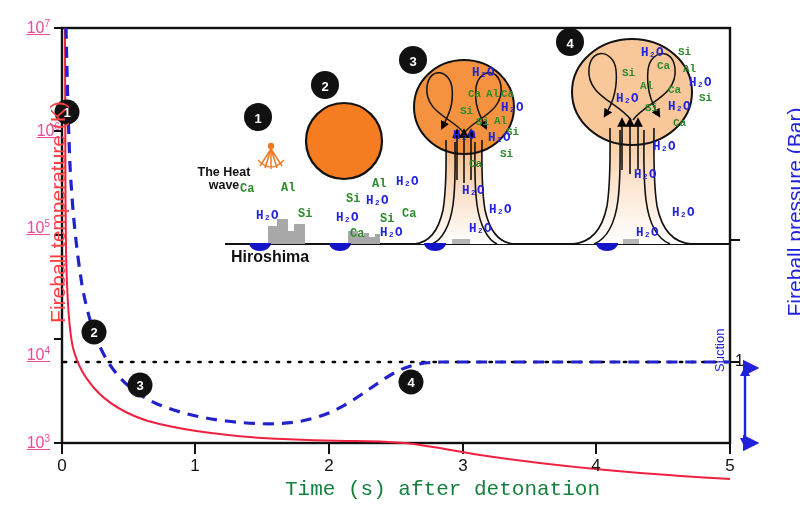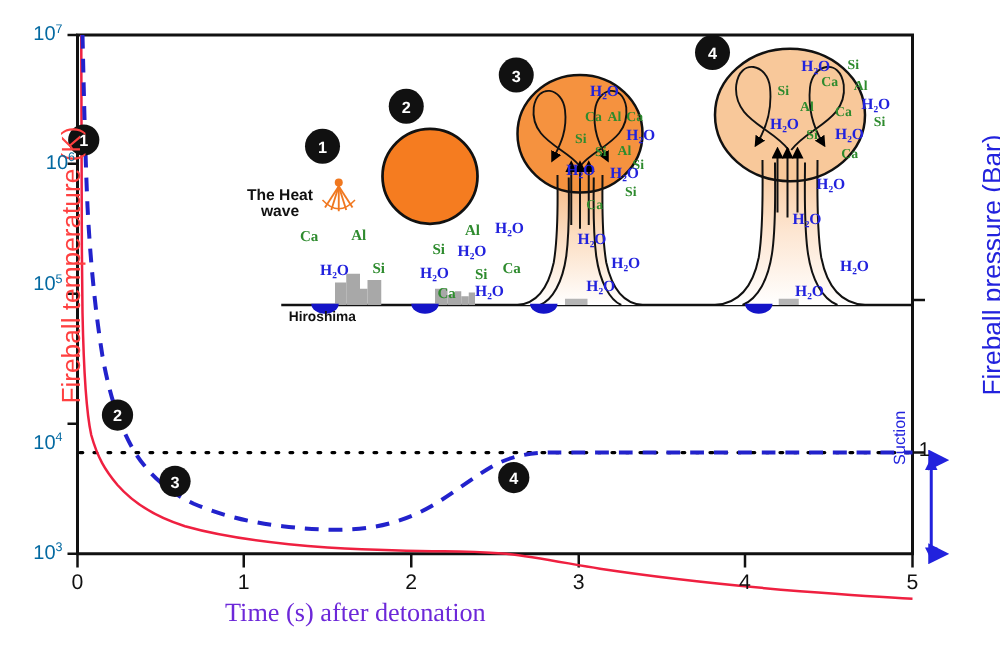--- a/index.html
+++ b/index.html
@@ -13,38 +13,38 @@
     font-family:"Liberation Sans",sans-serif;
   }
   .axis-title-right{
     position:absolute;left:645px;top:200px;width:300px;
     transform:rotate(-90deg);transform-origin:center center;
     color:#2222dd;font-size:21px;text-align:center;
     font-family:"Liberation Sans",sans-serif;
   }
   .axis-title-bottom{
     position:absolute;left:180px;top:478px;width:420px;
-    color:#6d28d9;font-size:21px;text-align:left;
-    font-family:Liberation Serif, serif;
+    color:#15803d;font-size:21px;text-align:right;
+    font-family:Liberation Mono, monospace;
   }
   .suction-label{
     position:absolute;left:712px;top:372px;width:80px;
     transform:rotate(-90deg);transform-origin:left top;
     color:#2222dd;font-size:13px;
     font-family:"Liberation Sans",sans-serif;
   }
-  .ytick{position:absolute;color:#0369a1;font-size:16px;text-align:right;width:46px;font-family:"Liberation Sans",sans-serif;}
+  .ytick{position:absolute;color:#ec4899;font-size:16px;text-align:right;width:46px;font-family:"Liberation Sans",sans-serif;text-decoration:underline;}
   .ytick sup{font-size:10px;}
   .xtick{position:absolute;color:#111;font-size:17px;text-align:center;width:30px;font-family:"Liberation Sans",sans-serif;}
   .rtick{position:absolute;color:#111;font-size:16px;font-family:"Liberation Sans",sans-serif;}
-  .sp{position:absolute;font-weight:bold;font-family:Liberation Serif, serif;padding-left:28px;}
+  .sp{position:absolute;font-weight:bold;font-family:Liberation Mono, monospace;padding-left:28px;}
   .green{color:#2e8b2e;}
   .blue{color:#2222dd;}
-  .heatwave-label{position:absolute;color:#111;font-size:12.5px;font-weight:bold;text-align:center;line-height:1.05;font-family:"Liberation Sans",sans-serif;}
-  .hiroshima-label{position:absolute;color:#111;font-size:11px;font-weight:bold;font-family:"Liberation Sans",sans-serif;}
+  .heatwave-label{position:absolute;color:#111;font-size:12.5px;font-weight:bold;text-align:center;line-height:1.05;font-family:"Liberation Sans",sans-serif;margin-top:16px;}
+  .hiroshima-label{position:absolute;color:#111;font-size:16px;font-weight:bold;font-family:"Liberation Sans",sans-serif;}
   .badge-txt{fill:#fff;font-size:13px;font-weight:bold;font-family:"Liberation Sans",sans-serif;}
 </style>
 </head>
 <body>
 
 <div id="stage">
 
   <svg width="800" height="530" viewBox="0 0 800 530">
     <defs>
       <marker id="arrHead" markerWidth="6" markerHeight="6" refX="3" refY="3" orient="auto">

